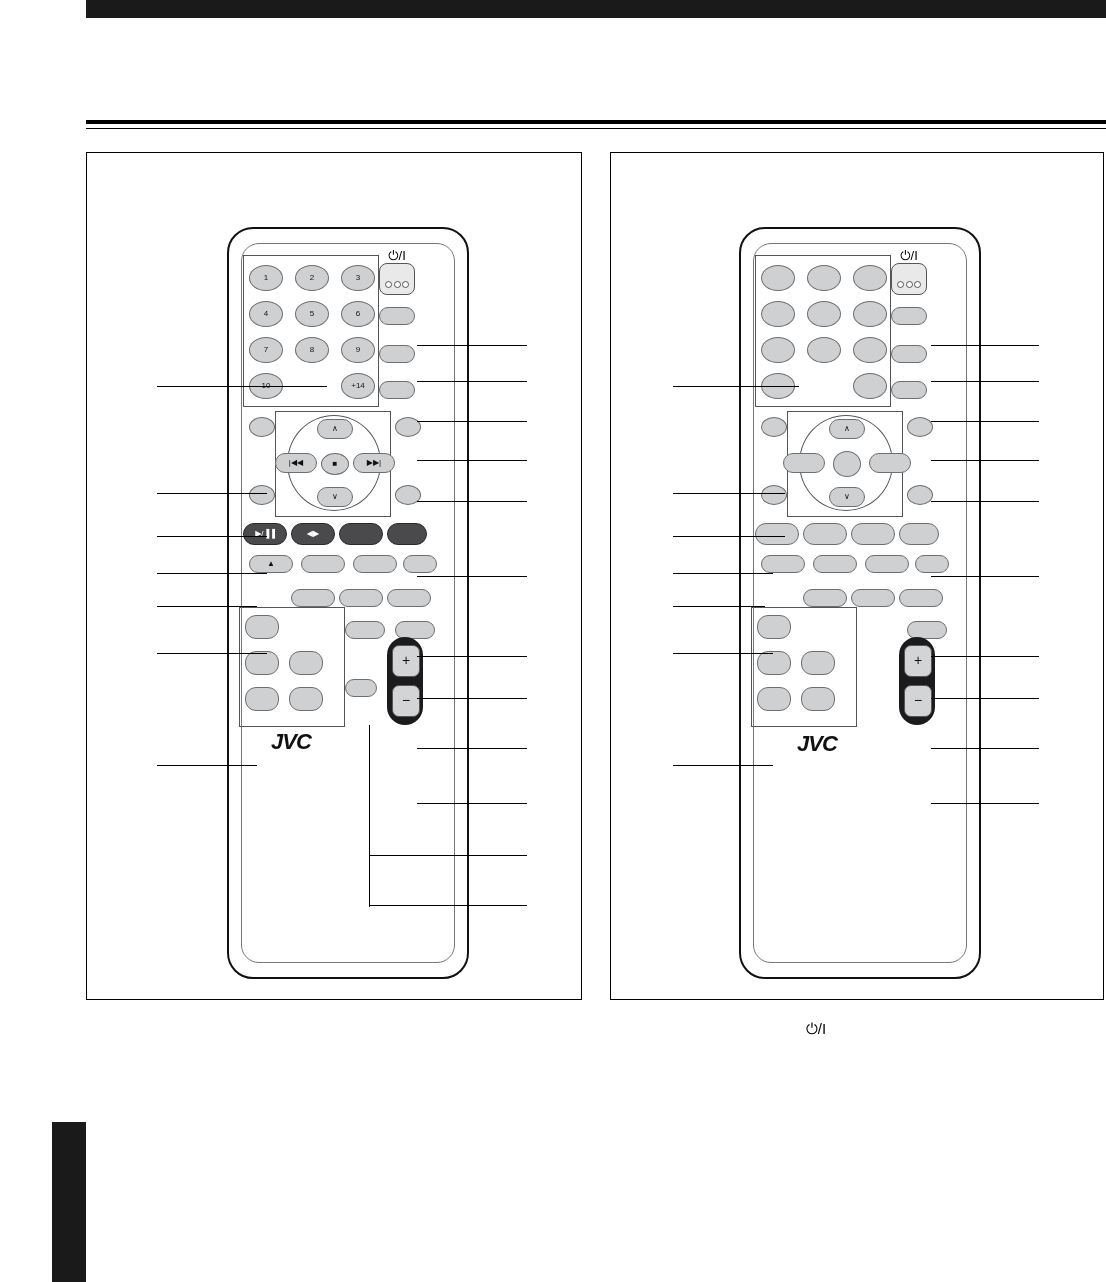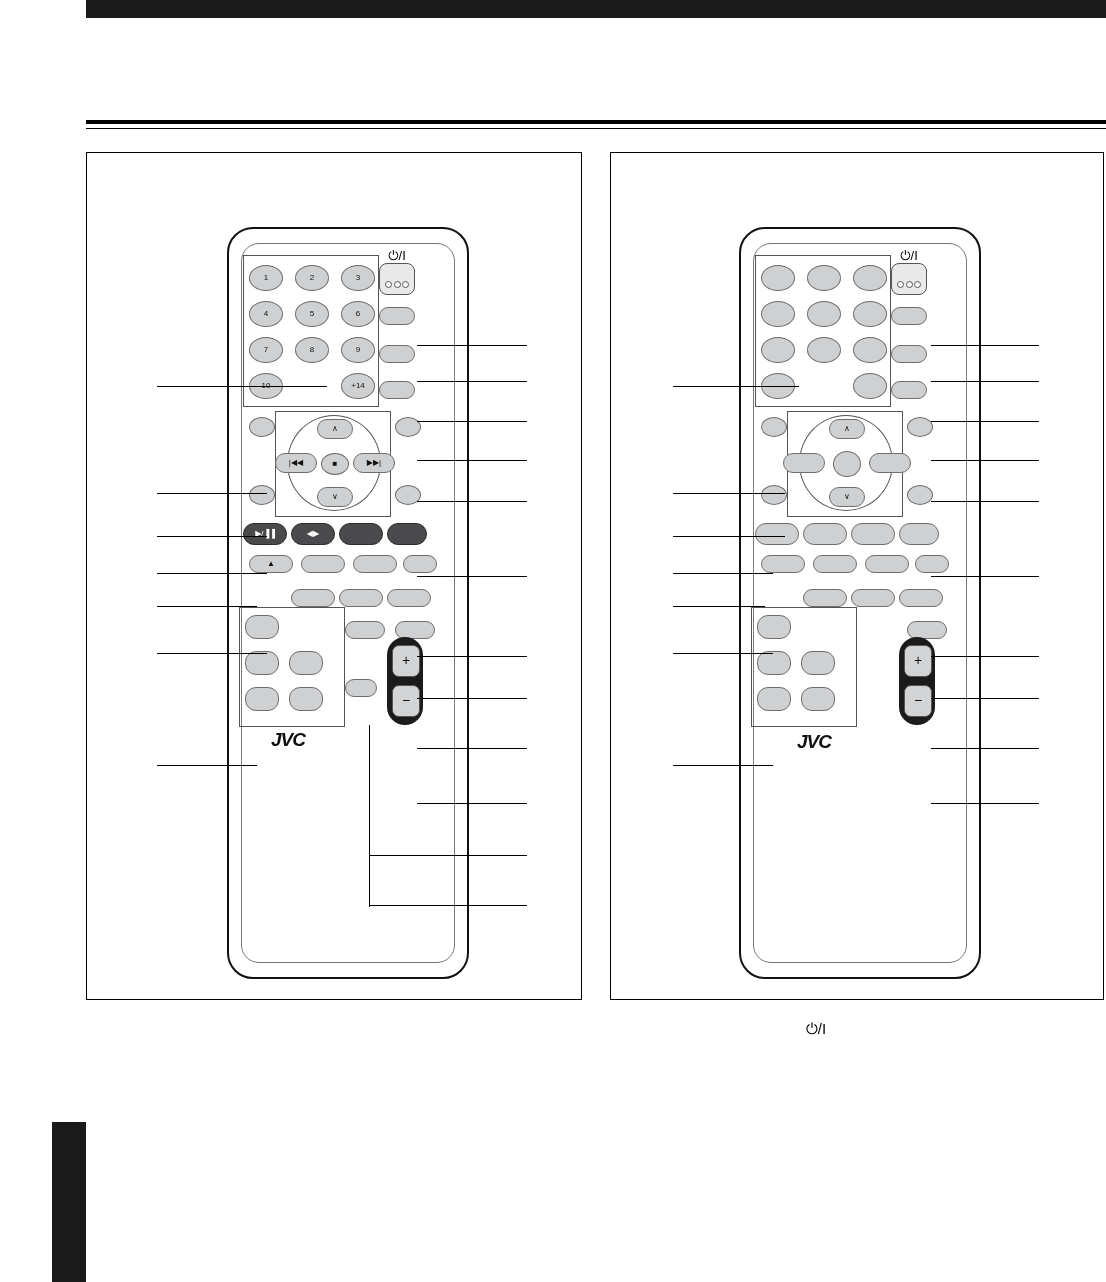--- a/index.html
+++ b/index.html
@@ -175,21 +175,21 @@
   }
   .vol .v-plus { top: 8px; }
   .vol .v-minus{ bottom: 8px; }
 
   
   .jvc {
     position: absolute;
     font-family: "Liberation Sans", sans-serif;
     font-weight: bold;
     font-style: italic;
-    font-size: 19px;
+    font-size: 22px;
     letter-spacing: -1px;
     color: #111;
   }
   
   .lead {
     position: absolute;
     background: #000;
     height: 1px;
   }
   .lead-v {

